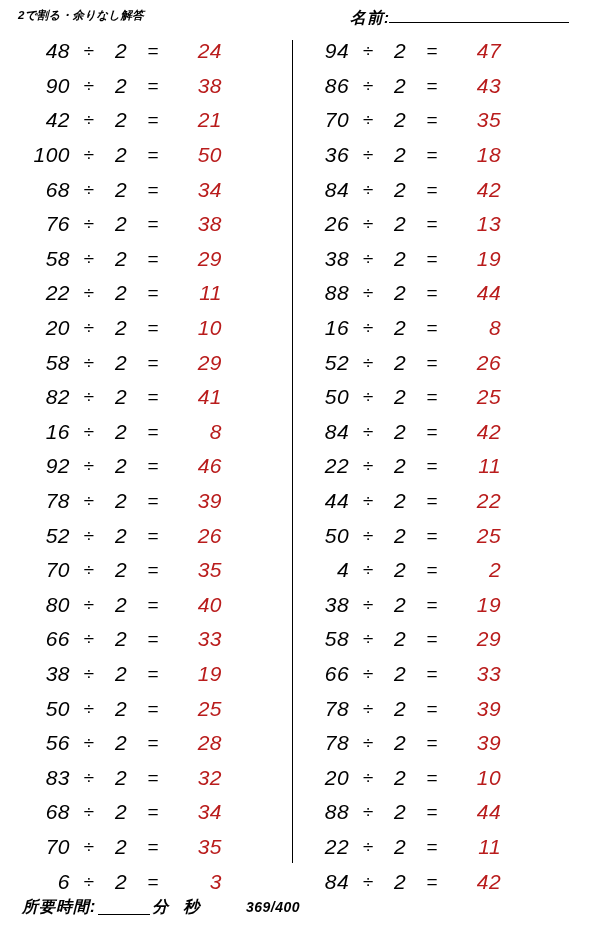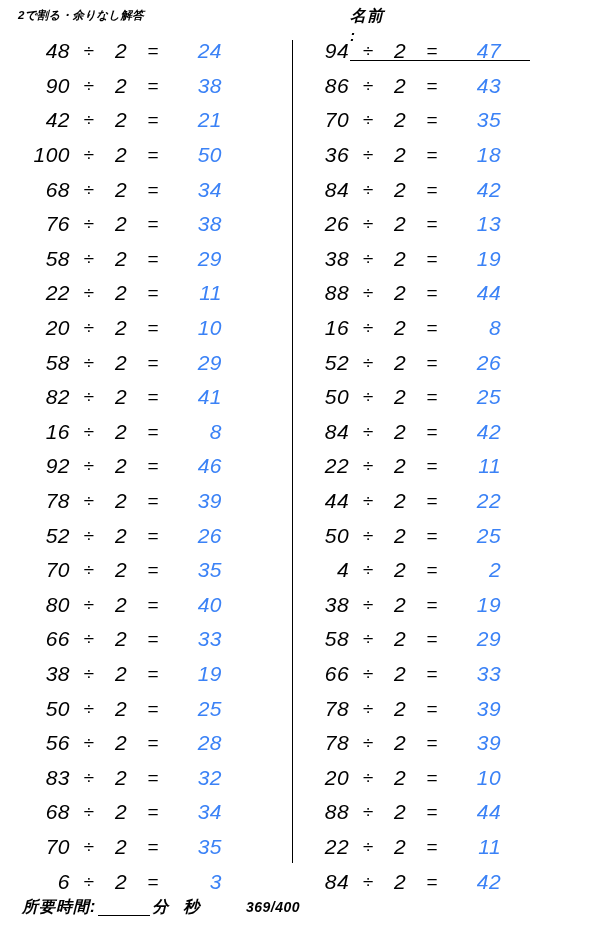--- a/index.html
+++ b/index.html
@@ -38,21 +38,20 @@
     font-weight: bold;
     letter-spacing: 0.3px;
     white-space: nowrap;
   }
   .name-area {
     position: absolute;
     left: 350px;
     top: 6px;
     display: flex;
     align-items: baseline;
-    flex-direction: column;
   }
   .name-label {
     font-size: 16px;
     font-weight: bold;
     letter-spacing: 1px;
     white-space: nowrap;
   }
   .name-colon {
     font-size: 15px;
     font-weight: bold;
@@ -98,42 +97,42 @@
   }
   .cell {
     display: inline-block;
     text-align: right;
     font-family: "Liberation Sans", sans-serif;
   }
   .dividend { width: 72px; padding-right: 2px; padding-left: 7px; }
   .op       { width: 34px; text-align: center; font-size: 19px; }
   .divisor  { width: 30px; text-align: center; }
   .eq       { width: 34px; text-align: center; font-size: 19px; }
-  .answer   { width: 52px; text-align: right; color: #3b82f6; }
+  .answer   { width: 52px; text-align: right; color: #b91c1c; }
 
   .col.right .dividend { width: 72px; }
 
   
   .footer {
     position: absolute;
     left: 0;
     right: 0;
     bottom: 10px;
     height: 34px;
     display: flex;
     align-items: center;
   }
   .time-label {
     position: absolute;
     left: 22px;
     font-size: 16px;
     font-weight: bold;
     letter-spacing: 1px;
     display: flex;
-    align-items: center;
+    align-items: flex-start;
   }
   .time-line {
     display: inline-block;
     width: 52px;
     border-bottom: 1px solid #000;
     height: 18px;
     margin: 0 2px;
   }
   .time-unit { font-size: 16px; font-weight: bold; }
   .time-gap { display: inline-block; width: 14px; }

